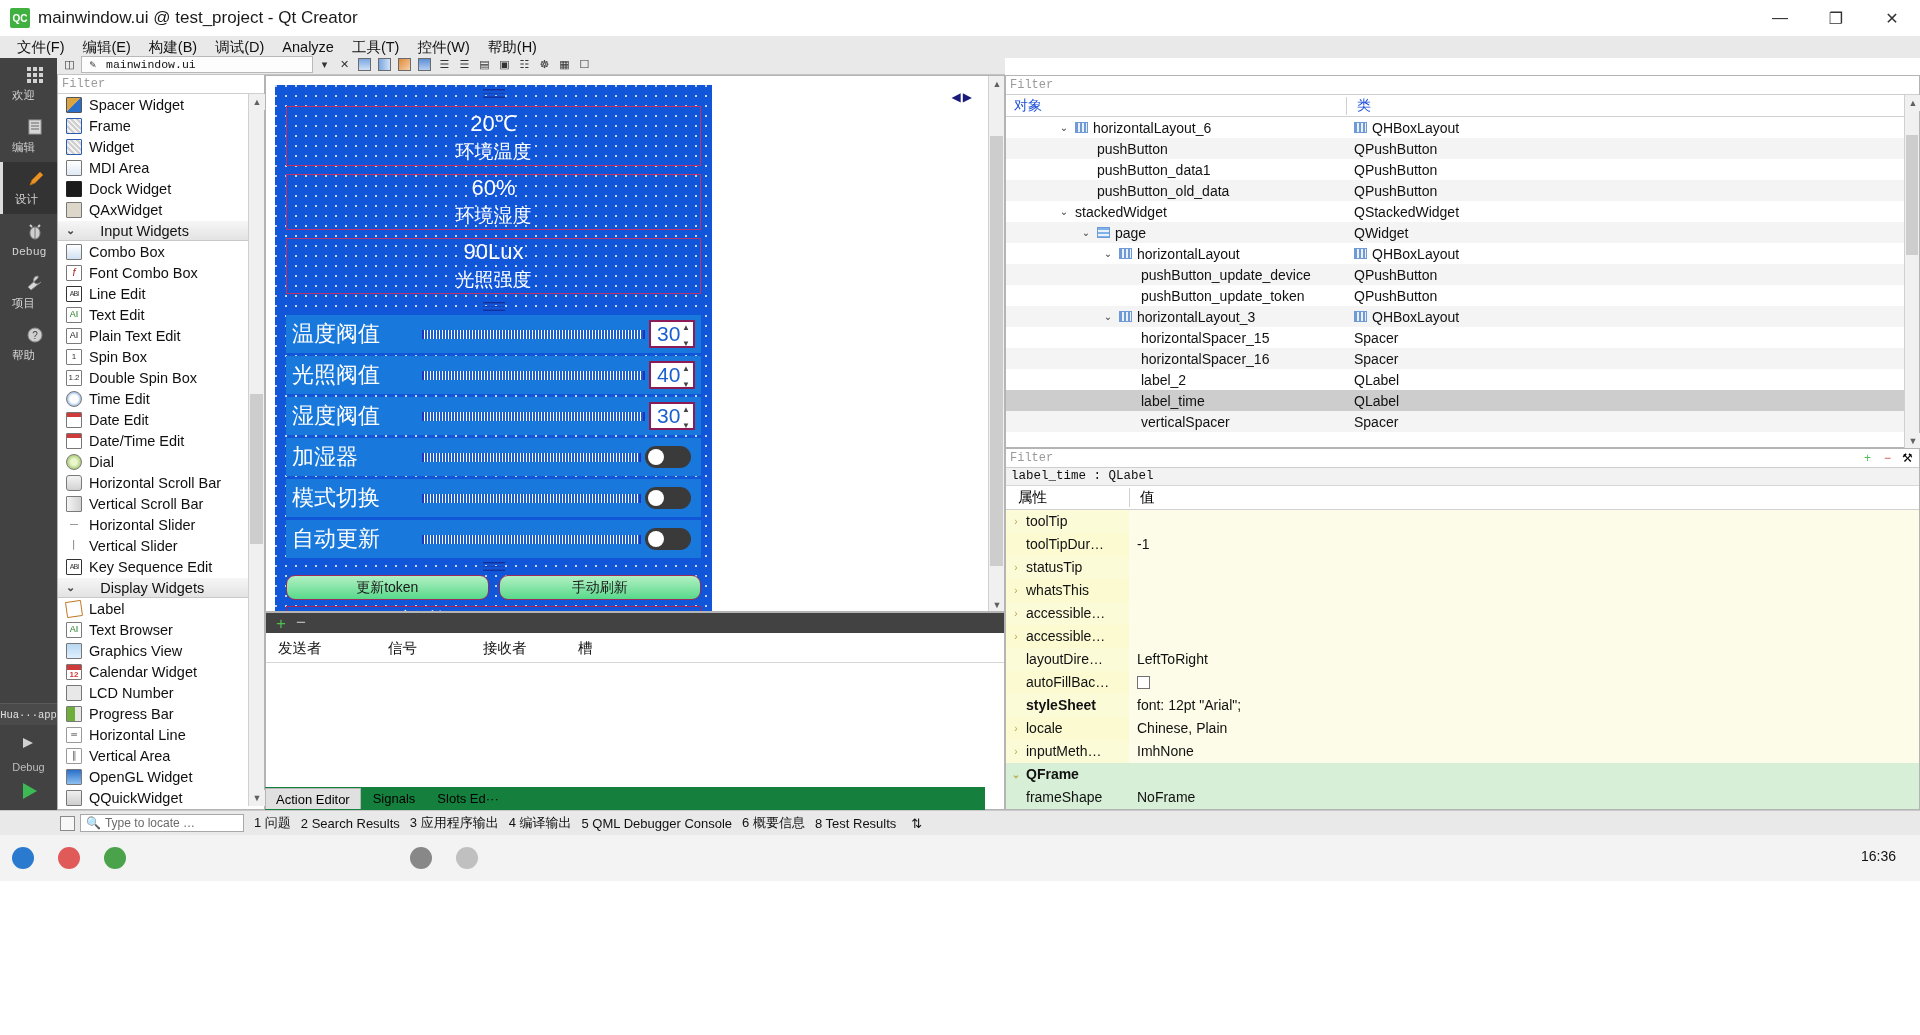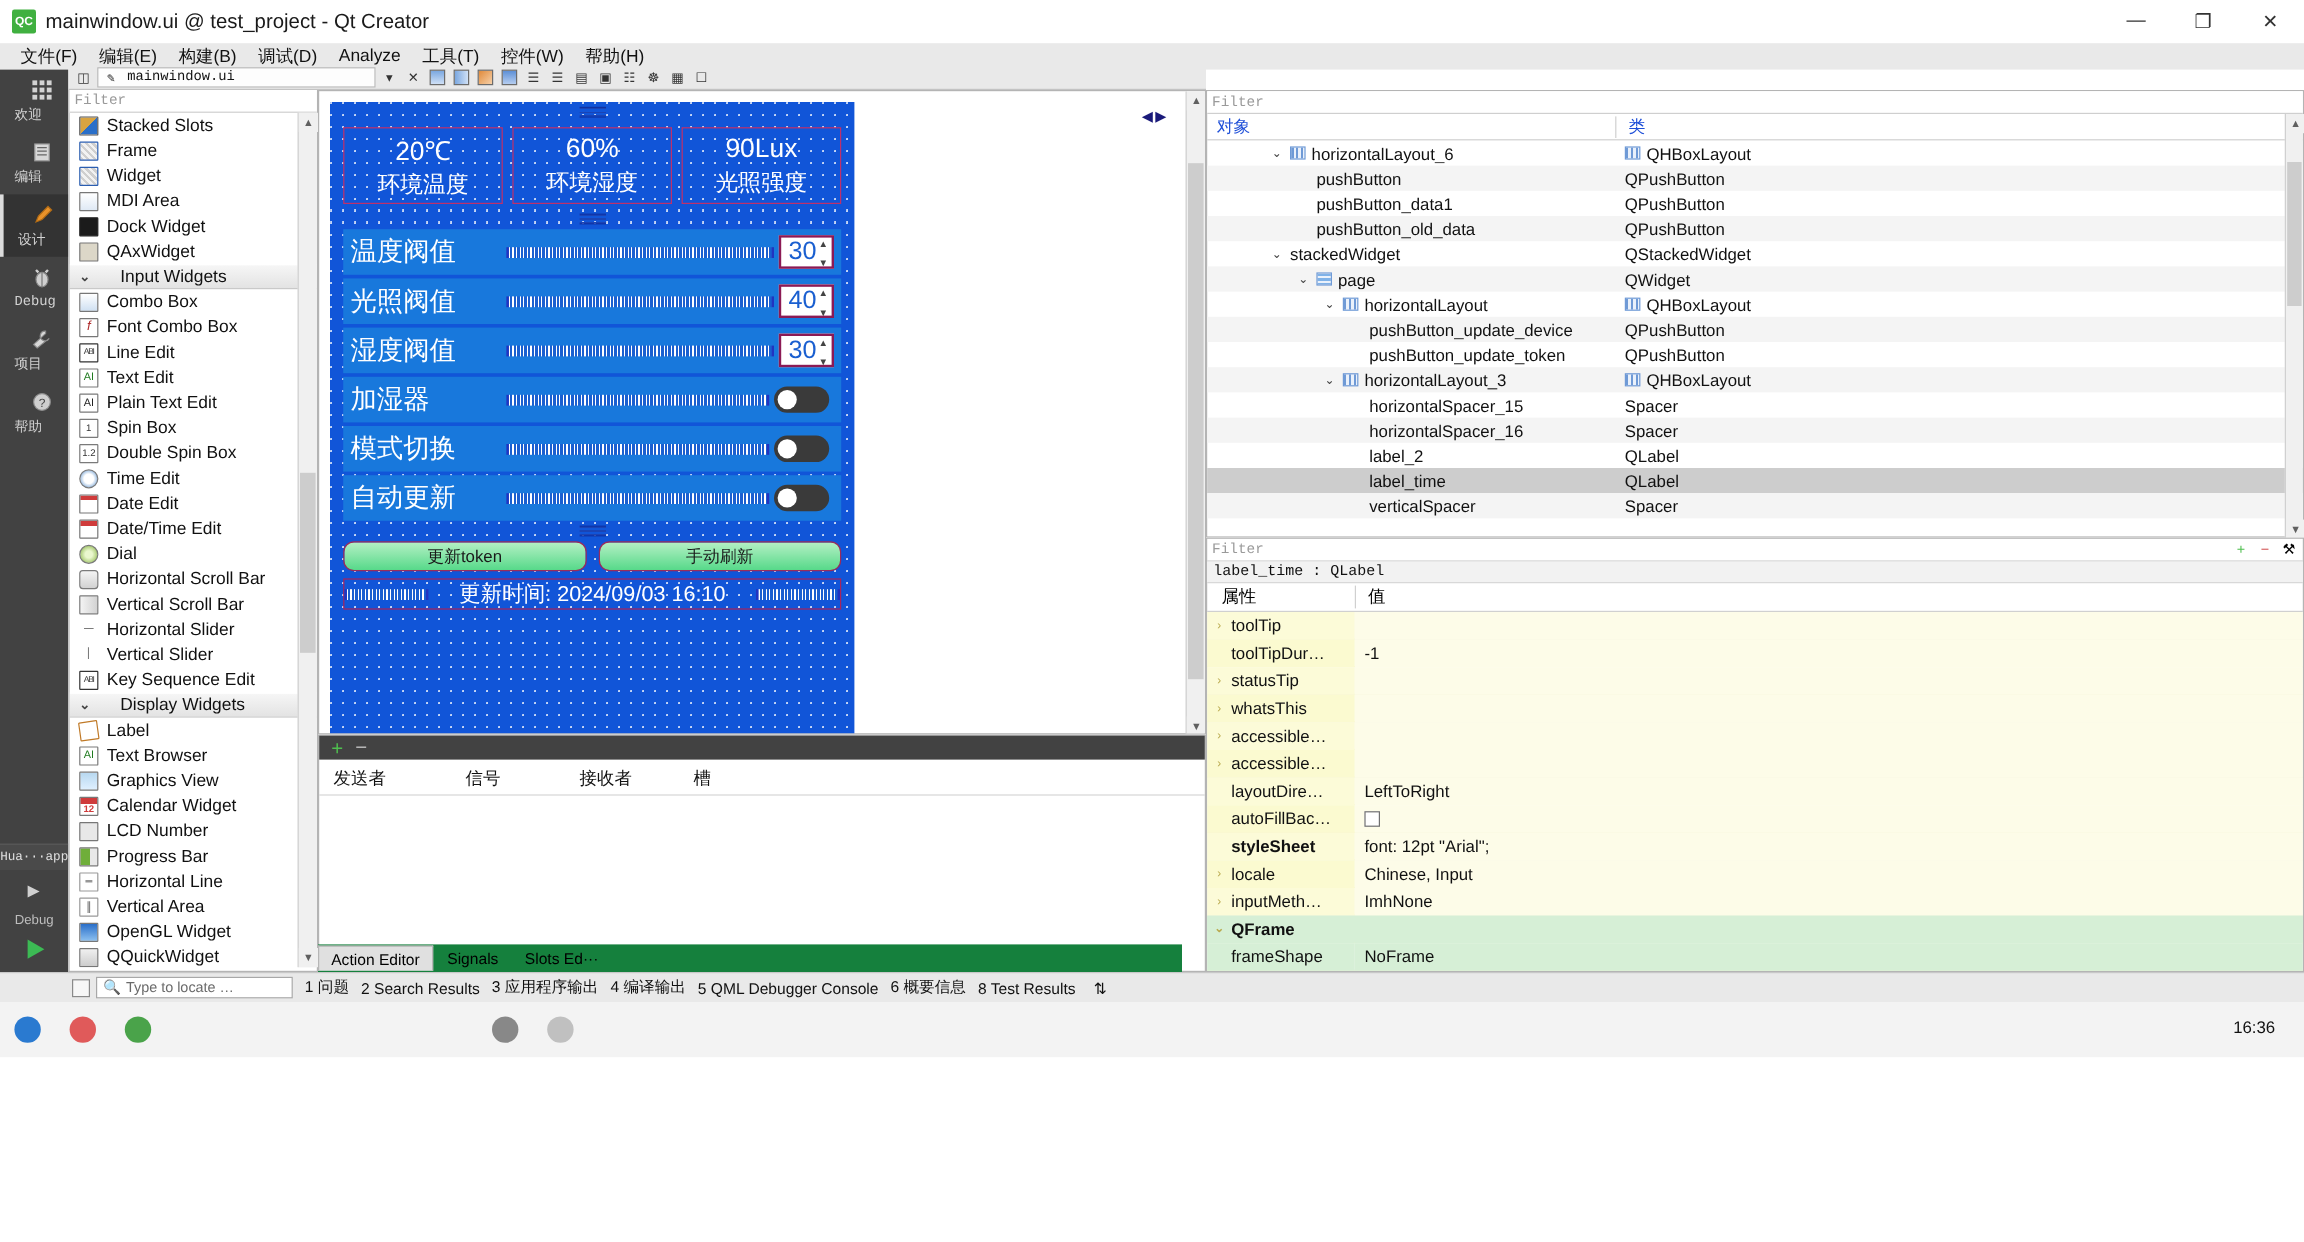--- a/index.html
+++ b/index.html
@@ -162,21 +162,21 @@
     position:absolute; left:9px; top:9px; width:437px; height:527px;
     background:
       radial-gradient(circle at 1px 1px, rgba(255,255,255,.75) 0.8px, transparent 1px) 0 0/10px 10px,
       #1155d8;
   }
   .hspacer-mark {
     width:22px; height:9px; margin:4px auto;
     background:repeating-linear-gradient(#1a44b5 0 1px, transparent 1px 3px);
     border-top:1px solid #1130a0; border-bottom:1px solid #1130a0;
   }
-  #stat-row { display:flex; gap:8px; padding:4px 11px; margin-top:2px; }
+  #stat-row { display:flex; gap:8px; padding:4px 11px; margin-top:2px;flex-direction:column; }
   .stat-card {
     flex:1; height:64px; border:1px solid #c0306a; color:#ffffff;
     display:flex; flex-direction:column; align-items:center;
     justify-content:center; gap:2px;
   }
   .stat-val { font-size:22px; }
   .stat-lbl { font-size:19px; }
   .ctrl-row {
     margin:3px 11px 0 11px; height:38px; background:#1878dc;
     display:flex; align-items:center; padding:0 6px;
@@ -492,21 +492,21 @@
   <div class="tb-ico">☸</div>
   <div class="tb-ico">▦</div>
   <div class="tb-ico">☐</div>
 </div>
 
 <div id="widgetbox">
   <div id="wb-filter">Filter</div>
   <div id="wb-list">
       <div class="wb-row">
         <span class="wicon stack"></span>
-        <span>Stacked Slots</span>
+        <span>Spacer Widget</span>
       </div>
       <div class="wb-row">
         <span class="wicon hatch"></span>
         <span>Frame</span>
       </div>
       <div class="wb-row">
         <span class="wicon hatch"></span>
         <span>Widget</span>
       </div>
       <div class="wb-row">
@@ -996,21 +996,21 @@
         <div class="pv">
           <span>font: 12pt "Arial";</span>
         </div>
       </div>
       <div class="prop-row y2">
         <div class="pn">
           <span class="pchev">›</span>
           <span>locale</span>
         </div>
         <div class="pv">
-          <span>Chinese, Input</span>
+          <span>Chinese, Plain</span>
         </div>
       </div>
       <div class="prop-row">
         <div class="pn">
           <span class="pchev">›</span>
           <span>inputMeth…</span>
         </div>
         <div class="pv">
           <span>ImhNone</span>
         </div>

